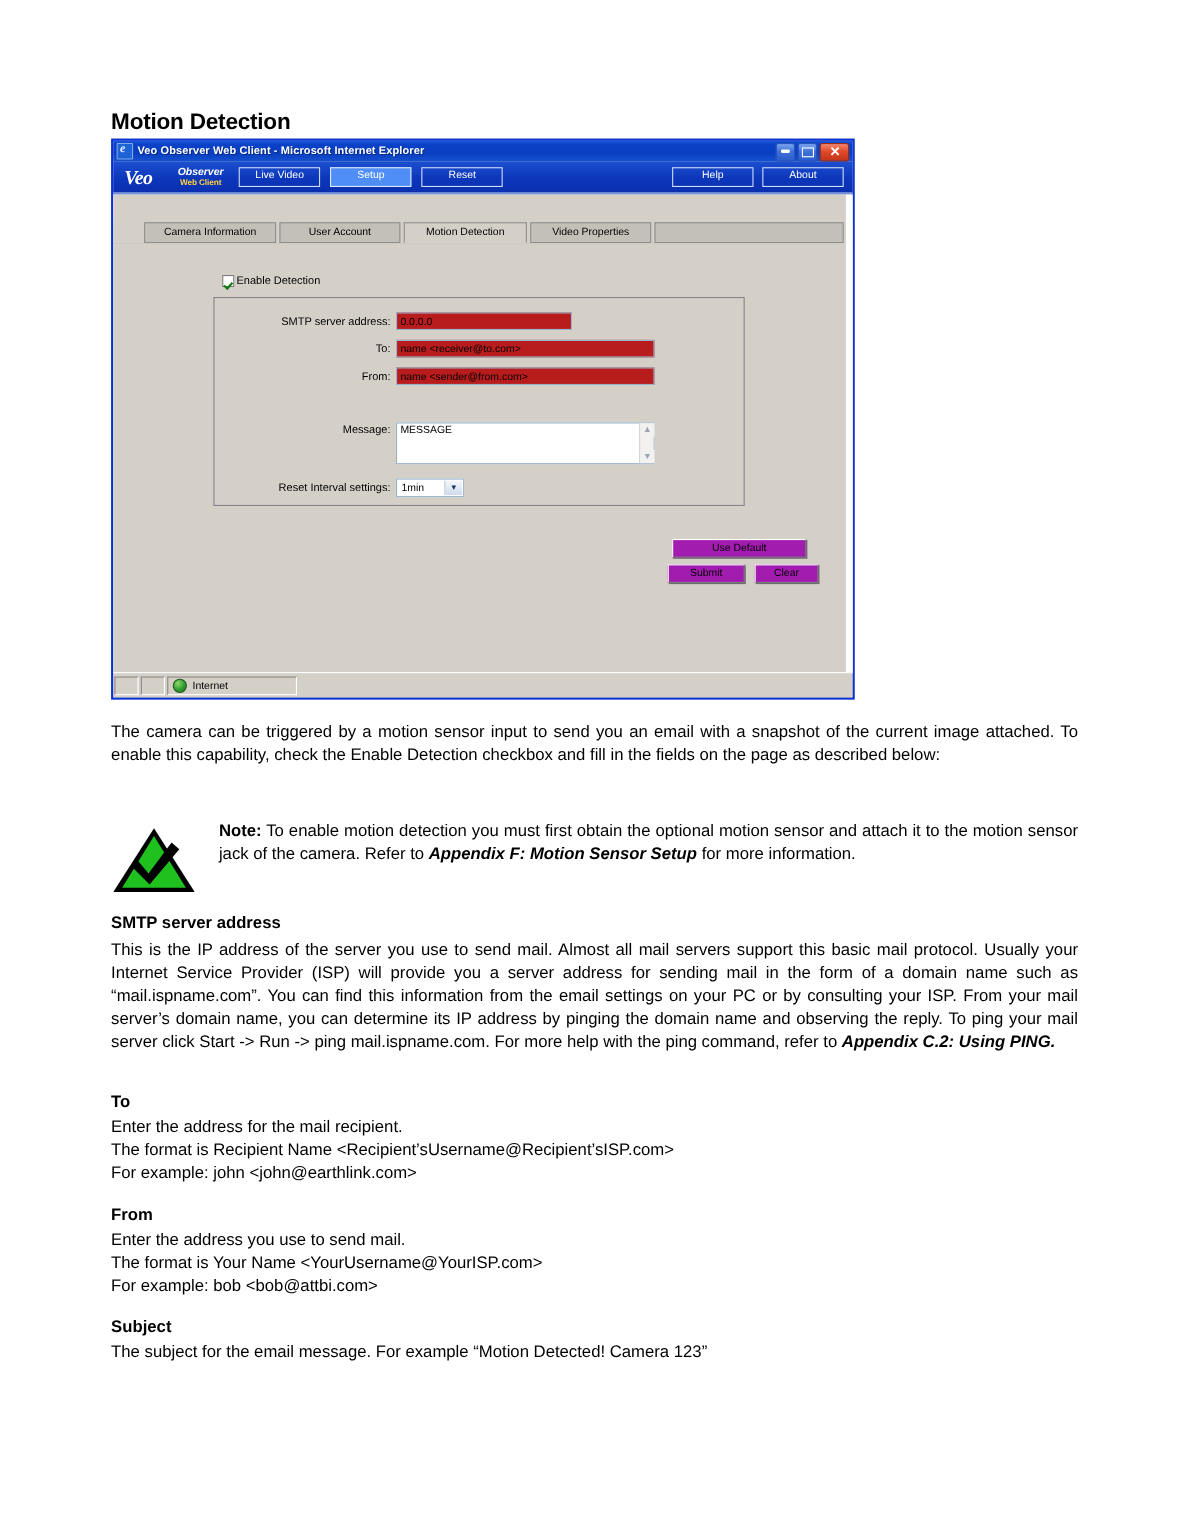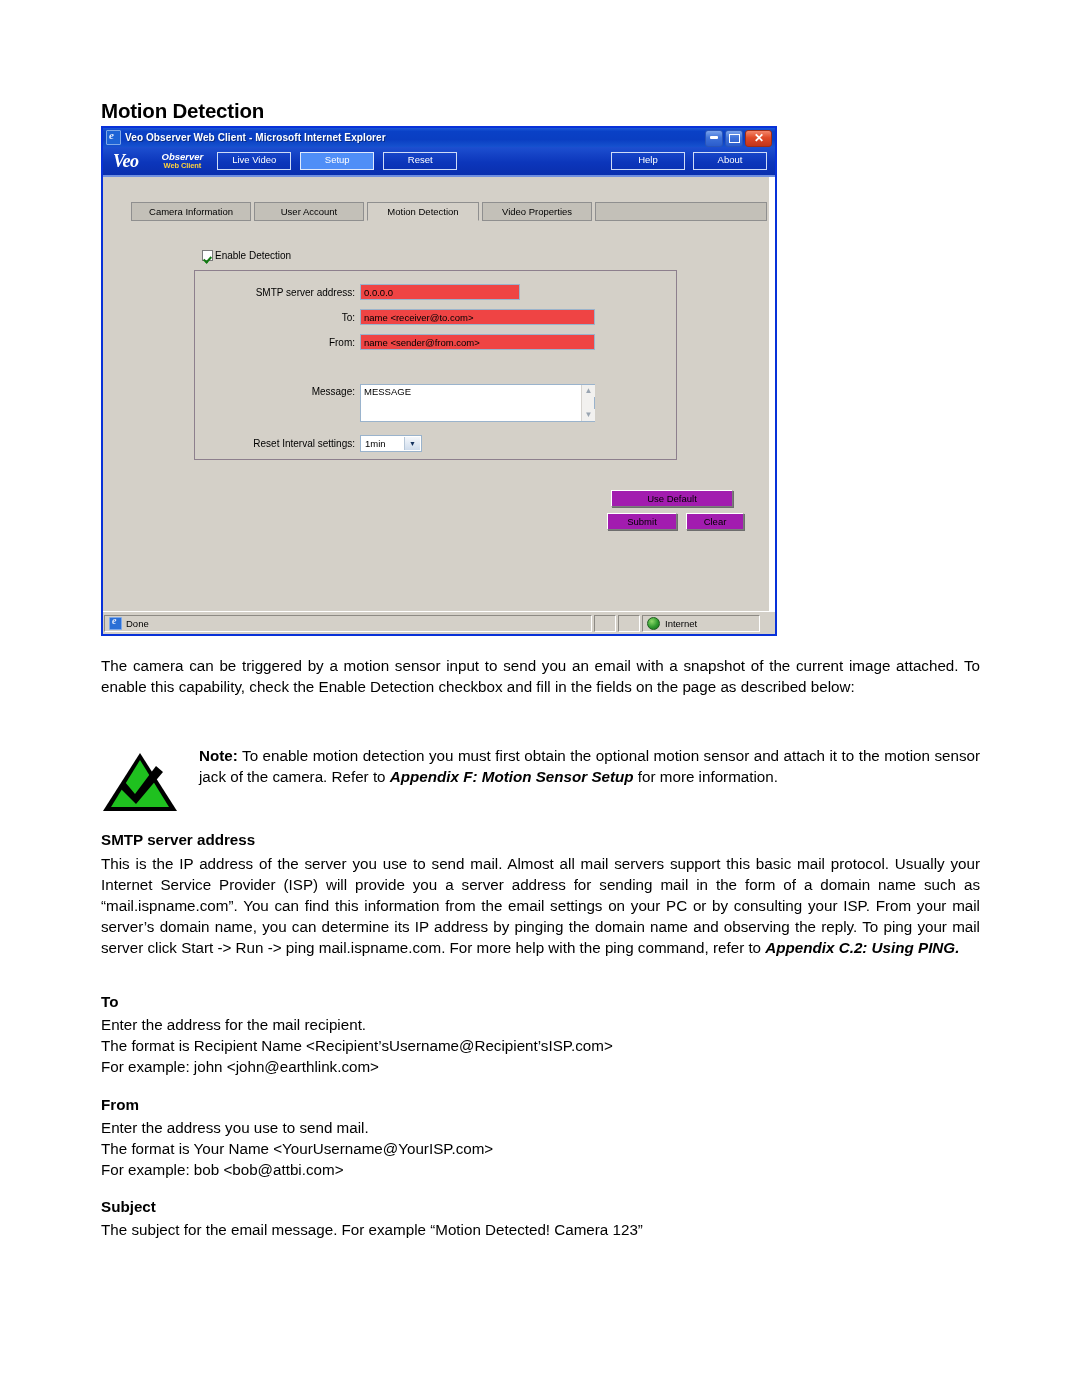--- a/index.html
+++ b/index.html
@@ -281,21 +281,21 @@
   }
   .flabel {
     font-size: 10px;
     text-align: right;
     color: #000;
     white-space: nowrap;
     margin-right: 5px;
   }
   .finput {
     border: 1px solid #9ab3cc;
-    background: #ef4444;
+    background: #b91c1c;
     font-size: 9.5px;
     font-family: "Liberation Sans", sans-serif;
     color: #000;
     box-sizing: border-box;
     padding: 1px 3px;
     height: 16px;
     line-height: 13px;
     outline: none;
   }
   .ftextarea {
@@ -600,24 +600,20 @@
           <div class="btn btn-submit">Submit</div>
           <div class="btn btn-clear">Clear</div>
 
         </div>
 
         <div class="page-rail-r"></div>
       </div>
     </div>
 
     <div class="statusbar">
-      <div class="sb-cell sb-done">
-        <span class="mini-ie"></span>
-        <span>Done</span>
-      </div>
       <div class="sb-cell sb-small"></div>
       <div class="sb-cell sb-small"></div>
       <div class="sb-cell sb-zone">
         <span class="globe"></span>
         <span>Internet</span>
       </div>
       <div class="sb-grip"></div>
     </div>
 
   </div>

